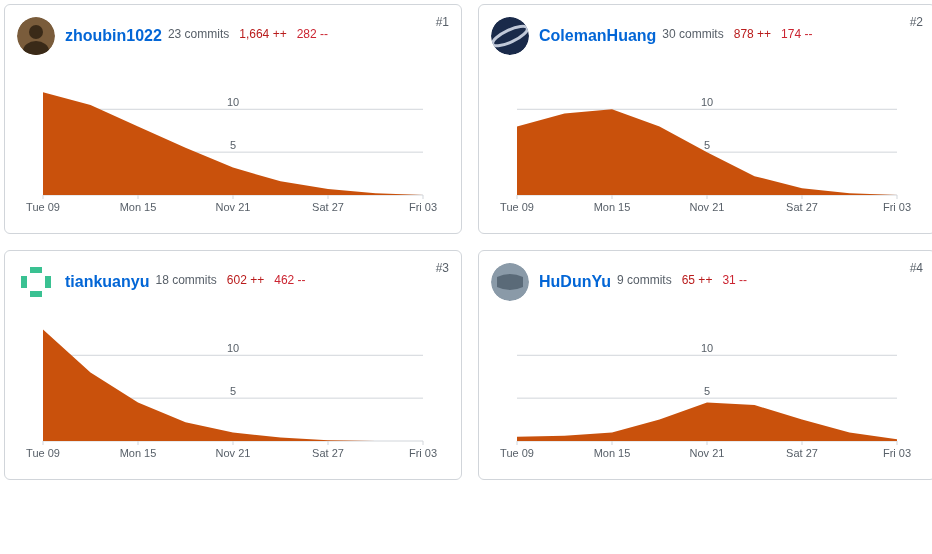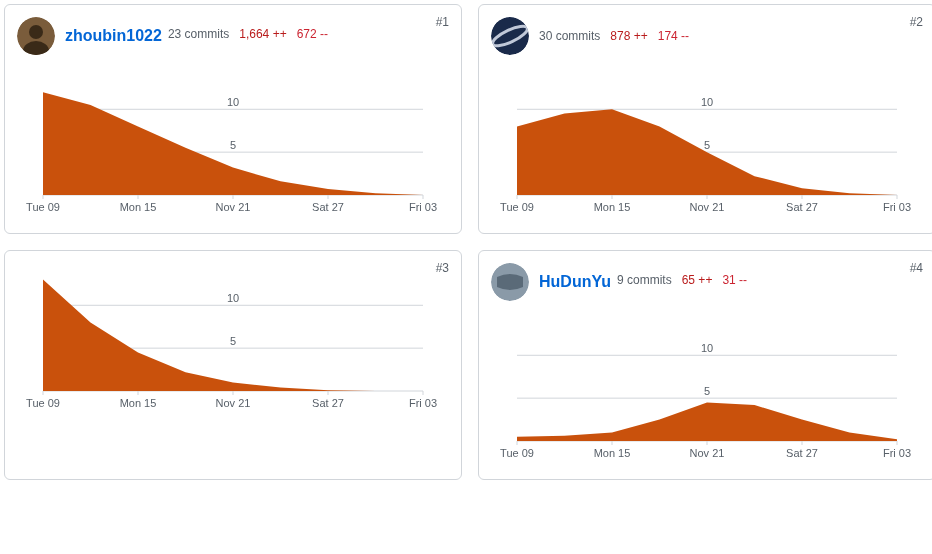--- a/index.html
+++ b/index.html
@@ -31,21 +31,21 @@
       <svg class="avatar" viewBox="0 0 38 38">
           <circle cx="19" cy="19" r="19" fill="#7a5c3b"></circle>
           <circle cx="19" cy="15" r="7" fill="#3a2a18"></circle>
           <ellipse cx="19" cy="34" rx="13" ry="10" fill="#3a2a18"></ellipse>
         </svg>
       <div class="who">
         <a class="name">zhoubin1022</a>
         <div class="stats">
           <span>23 commits</span>
           <span class="add">1,664 ++</span>
-          <span class="del">672 --</span>
+          <span class="del">282 --</span>
         </div>
       </div>
     </div>
     <svg class="chart" viewBox="0 0 420 150">
         <line x1="20" x2="400" y1="85.14285714285714" y2="85.14285714285714" class="grid-line"></line>
         <text x="210" y="82.14285714285714" text-anchor="middle" class="tick-label">5</text>
         <line x1="20" x2="400" y1="42.28571428571428" y2="42.28571428571428" class="grid-line"></line>
         <text x="210" y="39.28571428571428" text-anchor="middle" class="tick-label">10</text>
         <line x1="20" x2="400" y1="128" y2="128" class="axis-line"></line>
         <path d="M 20 128 L 20 25.142857142857153 L 67.5 38 L 115 59.42857142857143 L 162.5 80.85714285714286 L 210 100.57142857142857 L 257.5 114.28571428571428 L 305 122 L 352.5 126.28571428571429 L 400 128 L 400 128 Z" class="area"></path>
@@ -63,20 +63,21 @@
   </div>
 
   <div class="card">
     <div class="rank">#2</div>
     <div class="head">
       <svg class="avatar" viewBox="0 0 38 38">
           <circle cx="19" cy="19" r="19" fill="#1a2a4a"></circle>
           <ellipse cx="19" cy="19" rx="19" ry="6" fill="none" stroke-width="3" transform="rotate(-25 19 19)" stroke="#c0c8d8"></ellipse>
         </svg>
       <div class="who">
+        <a class="name">ColemanHuang</a>
         <div class="stats">
           <span>30 commits</span>
           <span class="add">878 ++</span>
           <span class="del">174 --</span>
         </div>
       </div>
     </div>
     <svg class="chart" viewBox="0 0 420 150">
         <line x1="20" x2="400" y1="85.14285714285714" y2="85.14285714285714" class="grid-line"></line>
         <text x="210" y="82.14285714285714" text-anchor="middle" class="tick-label">5</text>
@@ -92,20 +93,37 @@
         <text x="210" y="144" text-anchor="middle" class="tick-label">Nov 21</text>
         <line x1="305" x2="305" y1="128" y2="132" class="axis-line"></line>
         <text x="305" y="144" text-anchor="middle" class="tick-label">Sat 27</text>
         <line x1="400" x2="400" y1="128" y2="132" class="axis-line"></line>
         <text x="400" y="144" text-anchor="middle" class="tick-label">Fri 03</text>
       </svg>
   </div>
 
   <div class="card">
     <div class="rank">#3</div>
+    <div class="head">
+      <svg class="avatar" viewBox="0 0 38 38">
+          <rect width="38" height="38" fill="#ffffff"></rect>
+          <rect x="13" y="4" width="12" height="6" fill="#3ac192"></rect>
+          <rect x="13" y="28" width="12" height="6" fill="#3ac192"></rect>
+          <rect x="4" y="13" width="6" height="12" fill="#3ac192"></rect>
+          <rect x="28" y="13" width="6" height="12" fill="#3ac192"></rect>
+        </svg>
+      <div class="who">
+        <a class="name">tiankuanyu</a>
+        <div class="stats">
+          <span>18 commits</span>
+          <span class="add">602 ++</span>
+          <span class="del">462 --</span>
+        </div>
+      </div>
+    </div>
     <svg class="chart" viewBox="0 0 420 150">
         <line x1="20" x2="400" y1="85.14285714285714" y2="85.14285714285714" class="grid-line"></line>
         <text x="210" y="82.14285714285714" text-anchor="middle" class="tick-label">5</text>
         <line x1="20" x2="400" y1="42.28571428571428" y2="42.28571428571428" class="grid-line"></line>
         <text x="210" y="39.28571428571428" text-anchor="middle" class="tick-label">10</text>
         <line x1="20" x2="400" y1="128" y2="128" class="axis-line"></line>
         <path d="M 20 128 L 20 16.57142857142857 L 67.5 59.42857142857143 L 115 89.42857142857142 L 162.5 109.14285714285714 L 210 119.42857142857143 L 257.5 124.57142857142857 L 305 127.14285714285714 L 352.5 128 L 400 128 L 400 128 Z" class="area"></path>
         <line x1="20" x2="20" y1="128" y2="132" class="axis-line"></line>
         <text x="20" y="144" text-anchor="middle" class="tick-label">Tue 09</text>
         <line x1="115" x2="115" y1="128" y2="132" class="axis-line"></line>

